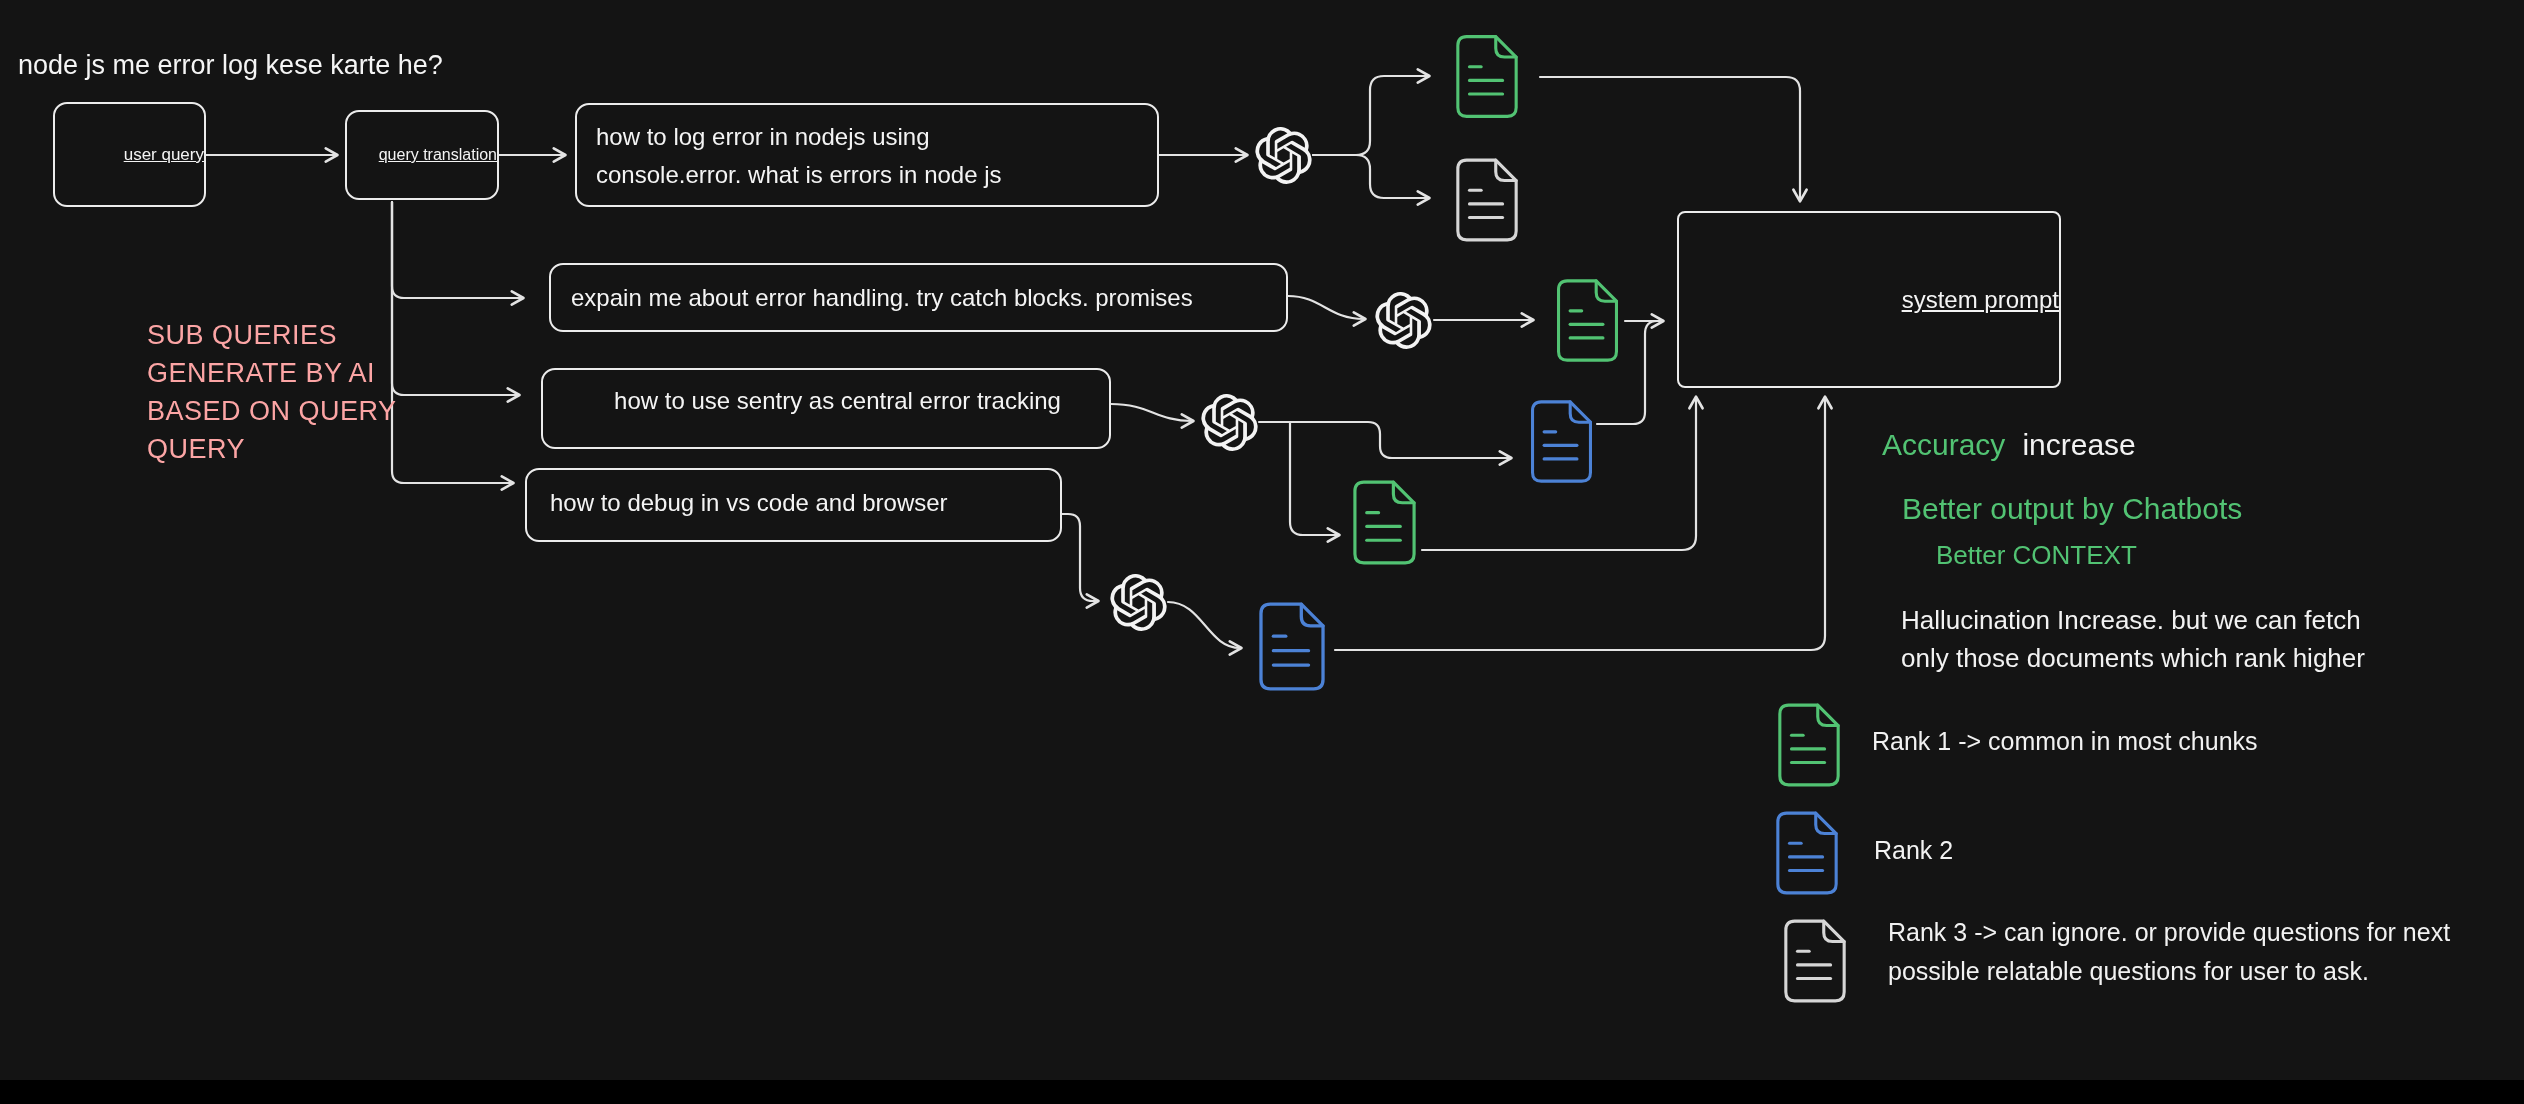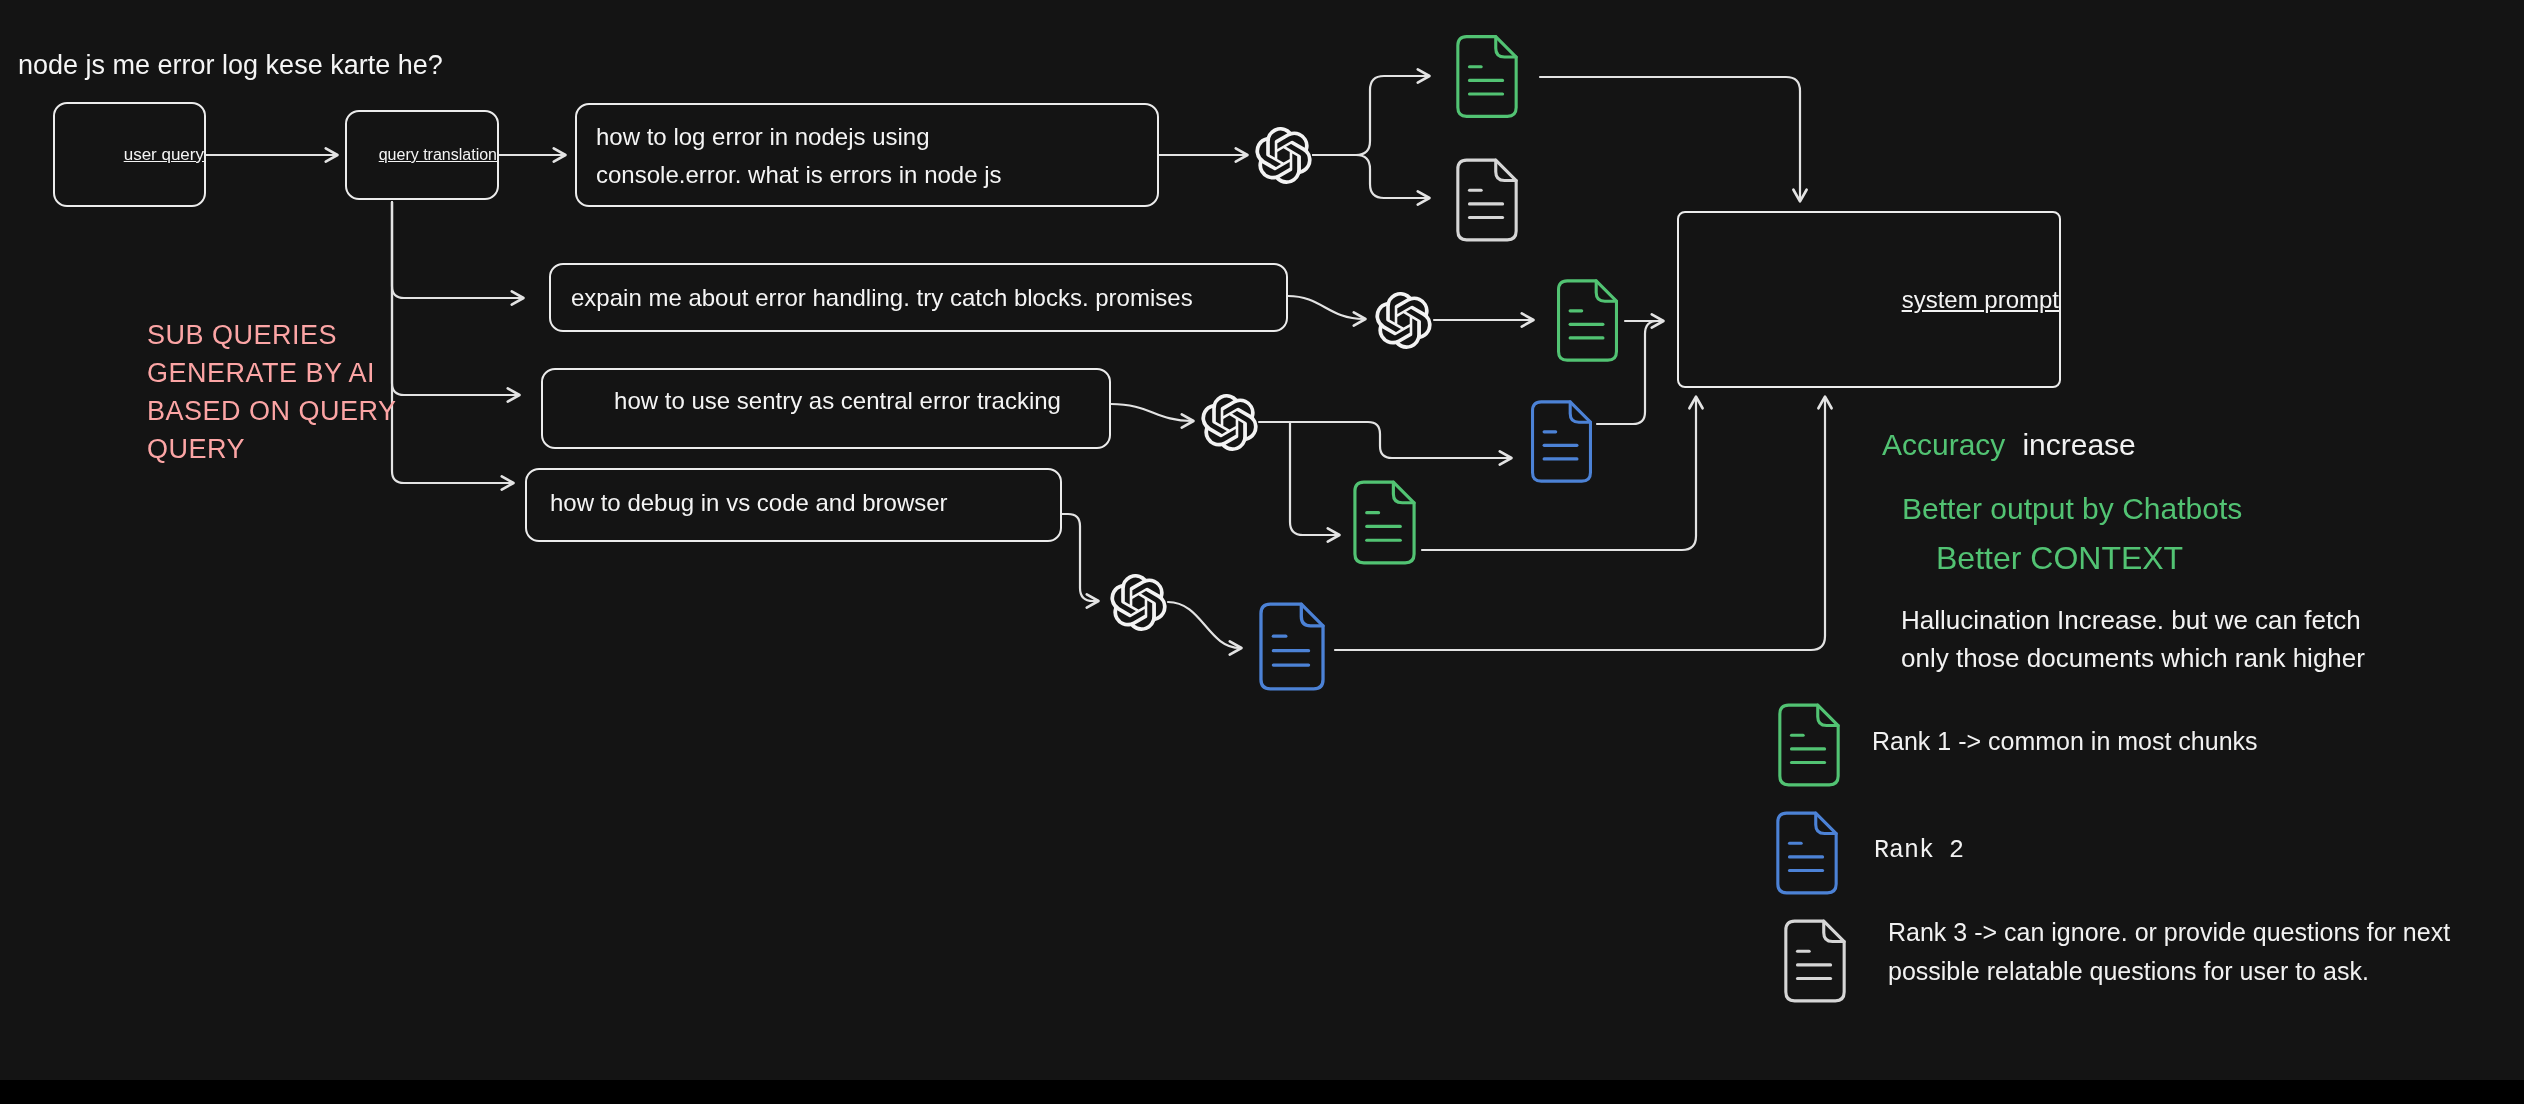--- a/index.html
+++ b/index.html
@@ -139,35 +139,35 @@
     <use href="#doc-sym"></use>
   </svg>
 <svg class="doc-svg" style="left:1251px;top:601px;color:#4c82d6;" width="82" height="91" viewBox="0 0 72 88">
     <use href="#doc-sym"></use>
   </svg>
 
 <div class="abs benefit" style="left:1882px;top:428px;font-size:30px;">
   <span class="green-t">Accuracy</span><span class="white-t" style="margin-left:17px;">increase</span>
 </div>
 <div class="abs benefit green-t" style="left:1902px;top:480px;font-size:30px;margin-top:12px;">Better output by Chatbots</div>
-<div class="abs benefit green-t" style="left:1936px;top:540px;font-size:32px;">Better CONTEXT</div>
+<div class="abs benefit green-t" style="left:1936px;top:540px;font-size:26px;">Better CONTEXT</div>
 <div class="abs" style="left:1901px;top:601px;font-size:26px;line-height:38px;">
   <div class="benefit">Hallucination Increase. but we can fetch</div>
   <div class="benefit">only those documents which rank higher</div>
 </div>
 
 <svg class="doc-svg" style="left:1774px;top:702px;color:#52c373;" width="70" height="86" viewBox="0 0 72 88">
     <use href="#doc-sym"></use>
   </svg>
 <div class="abs rank-label" style="left:1872px;top:727px;">Rank 1 -&gt; common in most chunks</div>
 
 <svg class="doc-svg" style="left:1772px;top:810px;color:#4c82d6;" width="70" height="86" viewBox="0 0 72 88">
     <use href="#doc-sym"></use>
   </svg>
-<div class="abs rank-label" style="left:1874px;top:836px;font-family:Liberation Mono, monospace;">Rank 2</div>
+<div class="abs rank-label" style="left:1874px;top:836px;">Rank 2</div>
 
 <svg class="doc-svg" style="left:1780px;top:917px;color:#d6d6d6;" width="70" height="88" viewBox="0 0 72 88">
     <use href="#doc-sym"></use>
   </svg>
 <div class="abs" style="left:1888px;top:913px;font-size:25px;line-height:39px;">
   <div class="rank-label">Rank 3 -&gt; can ignore. or provide questions for next</div>
   <div class="rank-label">possible relatable questions for user to ask.</div>
 </div>
 
 <div id="bottom-bar"></div>

